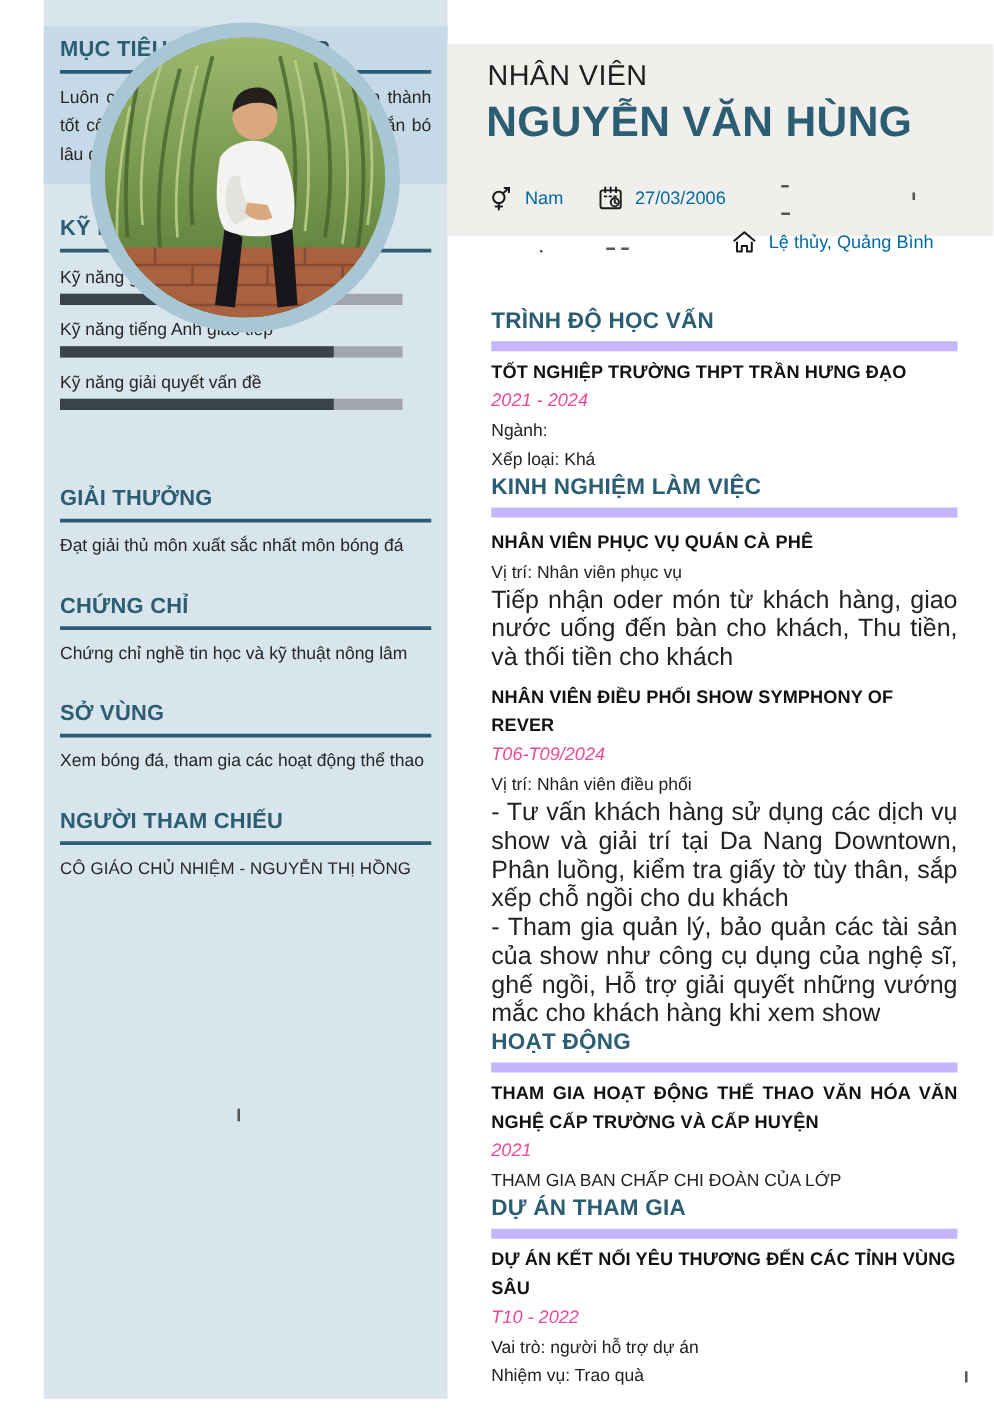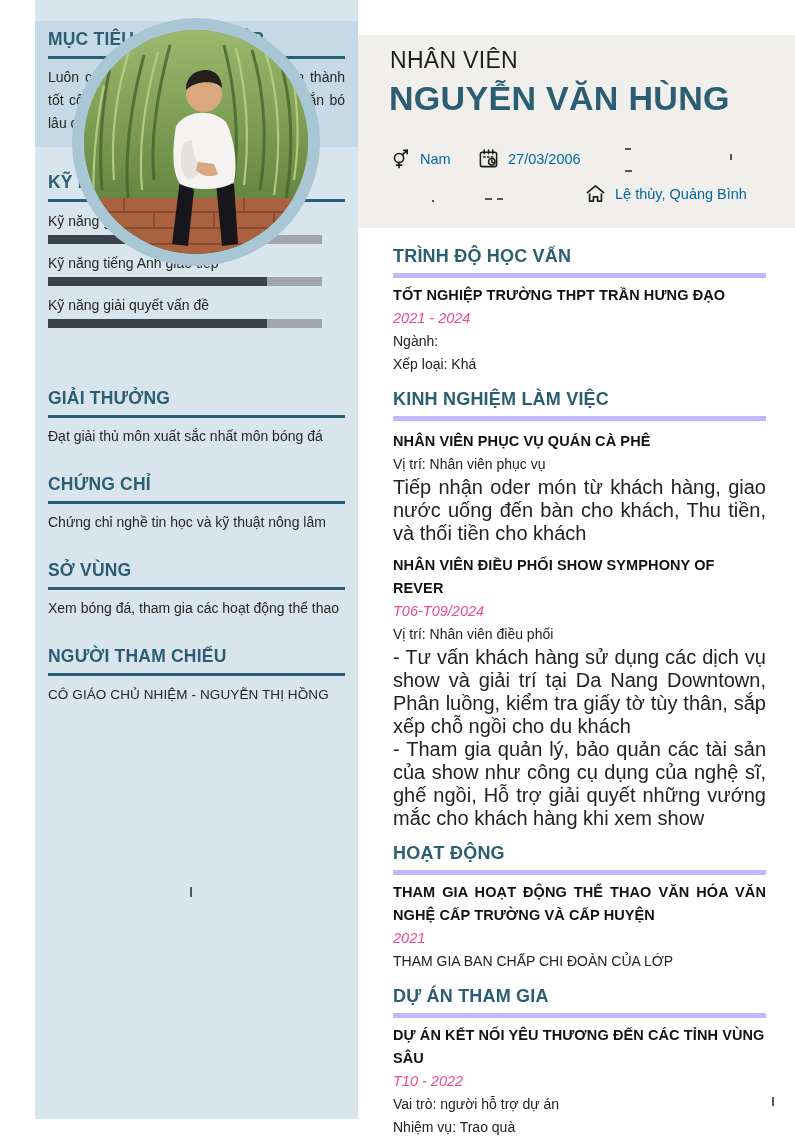--- a/index.html
+++ b/index.html
@@ -57,21 +57,21 @@
   .skill-label { font-size:14px; color:#262626; line-height:18px; }
   .skill-track {
     margin-top:5px; width:274px; height:9px;
     background:#a0a6ab;
   }
   .skill-fill { height:9px; background:#39434c; }
 
   
   .header-block {
     position:absolute; left:358px; top:35px;
-    width:437px; height:193px;
+    width:437px; height:154px;
     background:#f0efec;
     padding-left:35px;
   }
   .header-sub {
     position:absolute; left:32px; top:12px;
     font-size:23px; color:#1e1e1e; letter-spacing:0.3px;
   }
   .header-name {
     position:absolute; left:31px; top:44px;
     font-size:34px; font-weight:bold; color:#2b5d73;
@@ -82,27 +82,27 @@
     display:flex; align-items:center; gap:9px;
     font-size:14.5px; color:#0369a1;
   }
   .info-item svg { display:block; }
 
   
   .main-col {
     position:absolute; left:393px; top:246px;
     width:373px;
   }
-  .m-section { margin-top:13px; }
+  .m-section { }
   .m-section:first-child { margin-top:0; }
   .m-h {
     font-size:18px; font-weight:bold; color:#2b5d73;
     letter-spacing:0.2px;
     padding-bottom:6px;
-    border-bottom:5px solid #c4b5fd;
+    border-bottom:8px solid #c4b5fd;
     margin-bottom:6px;
   }
   .m-item-title {
     font-size:14.5px; font-weight:bold; color:#121212;
     line-height:23px;
     letter-spacing:0.1px;
   }
   .m-item-title.just { text-align:justify; }
   .m-period {
     font-size:14.5px; font-weight:normal; font-style:italic;

